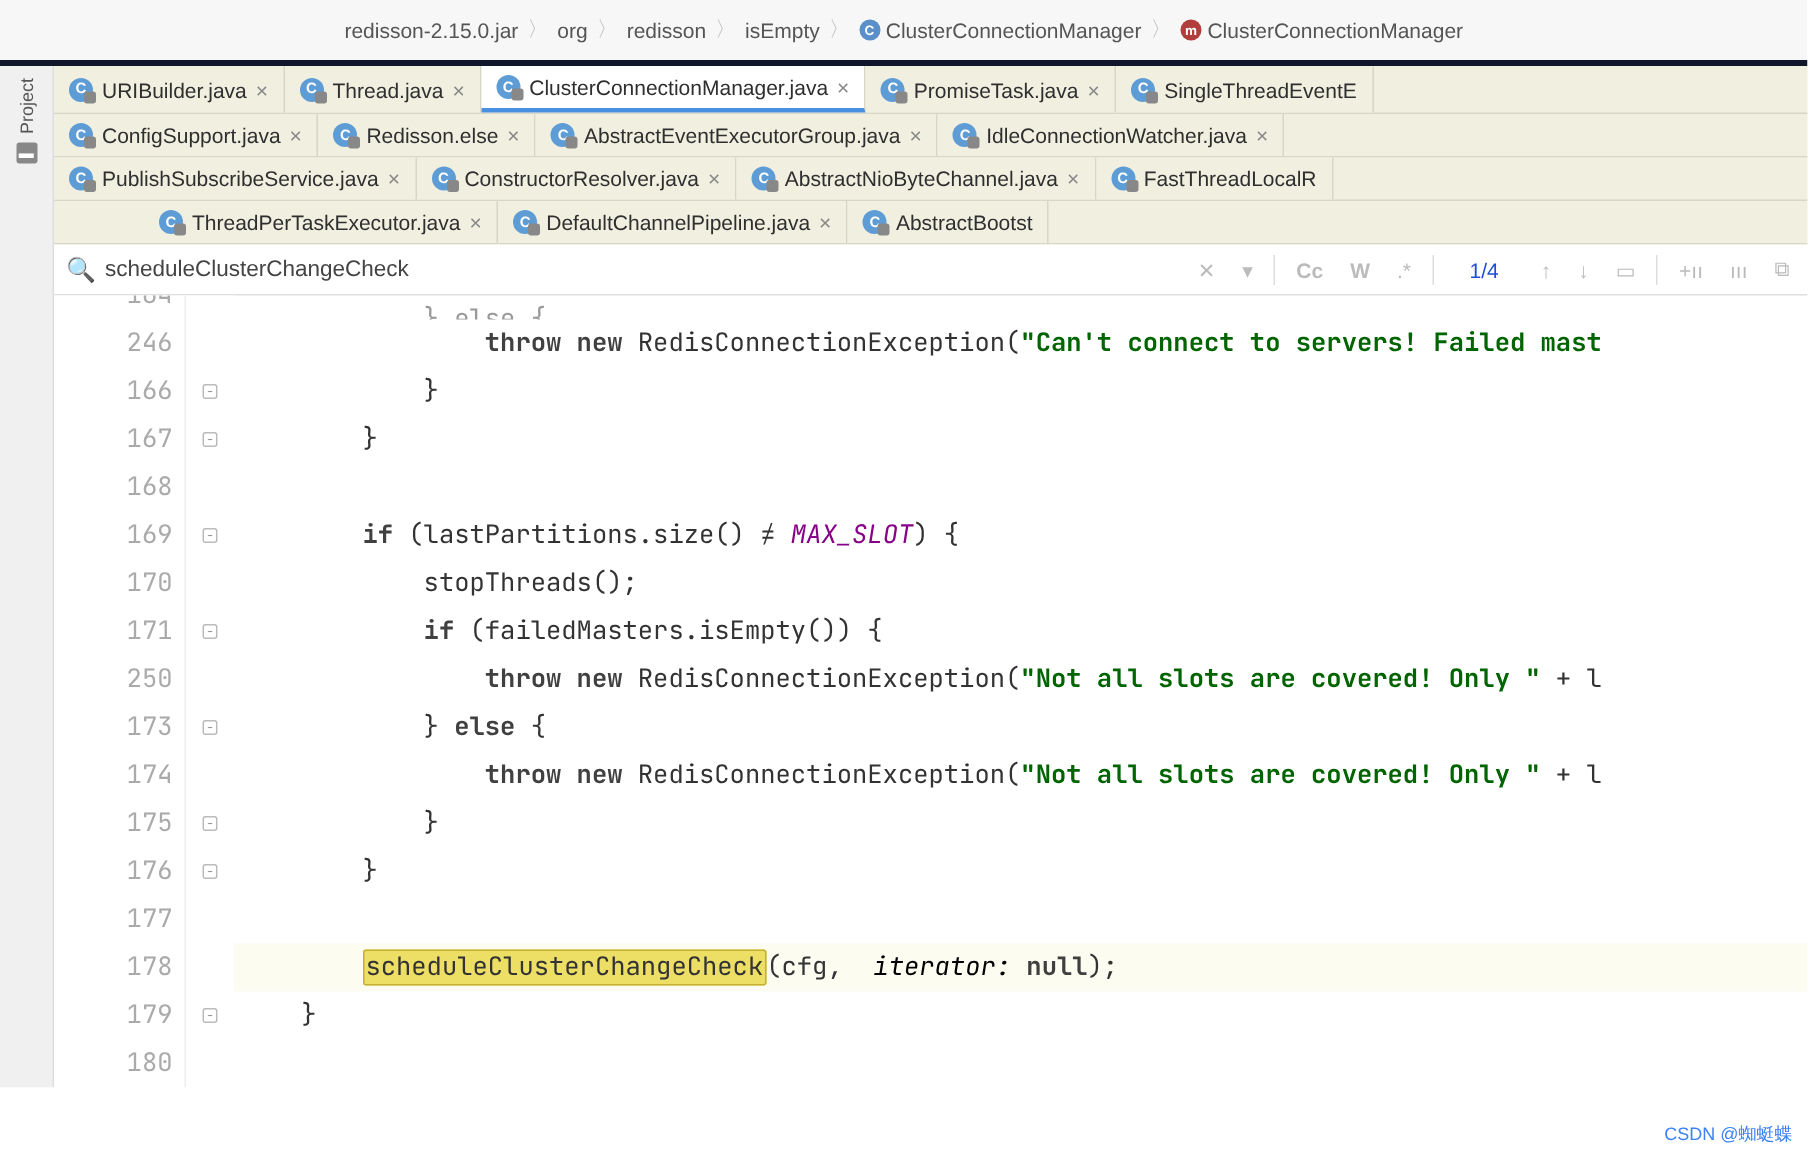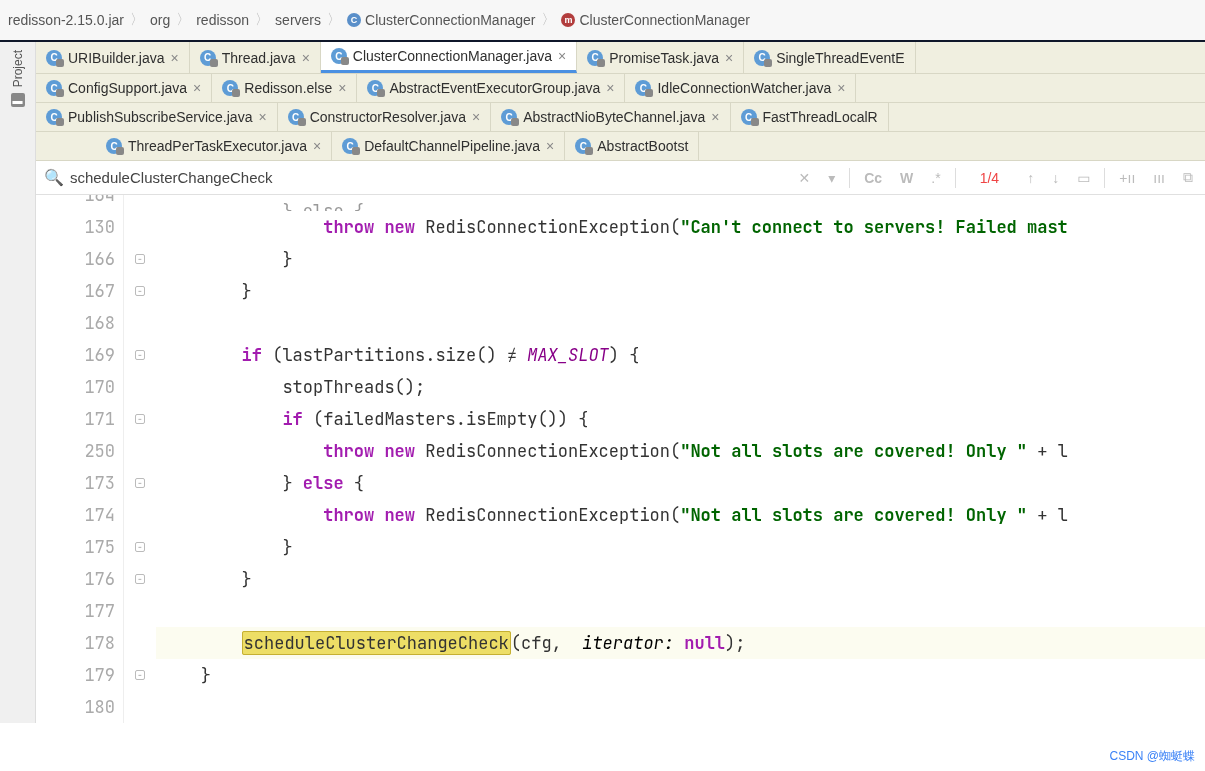--- a/index.html
+++ b/index.html
@@ -9,23 +9,24 @@
       background: #fff;
       color: #333;
       width: 1205px;
       overflow: hidden;
     }
     .breadcrumbs {
       display: flex;
       align-items: center;
       padding: 20px 8px;
       background: #f7f7f7;
-      border-bottom: 2px solid #0f172a;
+      border-bottom: 4px solid #0f172a;
       height: 28px;
       gap: 4px;
+      justify-content: center;
     }
     .breadcrumb-item {
       display: flex;
       align-items: center;
       gap: 4px;
       color: #555;
       font-size: 14px;
     }
     .breadcrumb-sep {
       color: #bbb;
@@ -167,21 +168,21 @@
       align-items: center;
       gap: 10px;
       color: #bbb;
       font-size: 14px;
     }
     .search-controls span {
       cursor: pointer;
       padding: 2px 4px;
     }
     .search-count {
-      color: #ef4444;
+      color: #1d4ed8;
       font-size: 14px;
       margin: 0 10px;
     }
     .sep { width: 1px; height: 20px; background: #ddd; }
     .editor {
       display: flex;
       flex: 1;
       font-family: "JetBrains Mono", "Consolas", monospace;
       font-size: 17px;
       line-height: 32px;
@@ -231,21 +232,21 @@
     .code {
       flex: 1;
       white-space: pre;
       color: #333;
     }
     .code-line {
       height: 32px;
       padding-left: 4px;
     }
     .code-line.hl-line { background: #fcfcf0; }
-    .kw { color: #a21caf; font-weight: bold; }
+    .kw { color: #404040; font-weight: bold; }
     .str { color: #006400; font-weight: bold; }
     .const { color: #880088; font-style: italic; }
     .hint { color: #000000; font-style: italic; }
     .hl-match {
       background: #edde66;
       border: 1px solid #c5b033;
       border-radius: 2px;
       padding: 0 1px;
     }
     .watermark {
@@ -266,21 +267,21 @@
   <span class="breadcrumb-sep">〉</span>
   <div class="breadcrumb-item">
     <span>org</span>
   </div>
   <span class="breadcrumb-sep">〉</span>
   <div class="breadcrumb-item">
     <span>redisson</span>
   </div>
   <span class="breadcrumb-sep">〉</span>
   <div class="breadcrumb-item">
-    <span>servers</span>
+    <span>isEmpty</span>
   </div>
   <span class="breadcrumb-sep">〉</span>
   <div class="breadcrumb-item">
     <span class="class-icon">C</span>
     <span>ClusterConnectionManager</span>
   </div>
   <span class="breadcrumb-sep">〉</span>
   <div class="breadcrumb-item">
     <span class="method-icon">m</span>
     <span>ClusterConnectionManager</span>
@@ -403,21 +404,21 @@
         <div class="sep"></div>
         <span>+ıı</span>
         <span>ııı</span>
         <span>⧉</span>
       </div>
     </div>
 
     <div class="editor">
       <div class="gutter" id="gutter">
           <div class="gutter-line" style="height: 16px; overflow: hidden; align-items: flex-end;">164</div>
-          <div class="gutter-line">130</div>
+          <div class="gutter-line">246</div>
           <div class="gutter-line">166</div>
           <div class="gutter-line">167</div>
           <div class="gutter-line">168</div>
           <div class="gutter-line">169</div>
           <div class="gutter-line">170</div>
           <div class="gutter-line">171</div>
           <div class="gutter-line">250</div>
           <div class="gutter-line">173</div>
           <div class="gutter-line">174</div>
           <div class="gutter-line">175</div>

